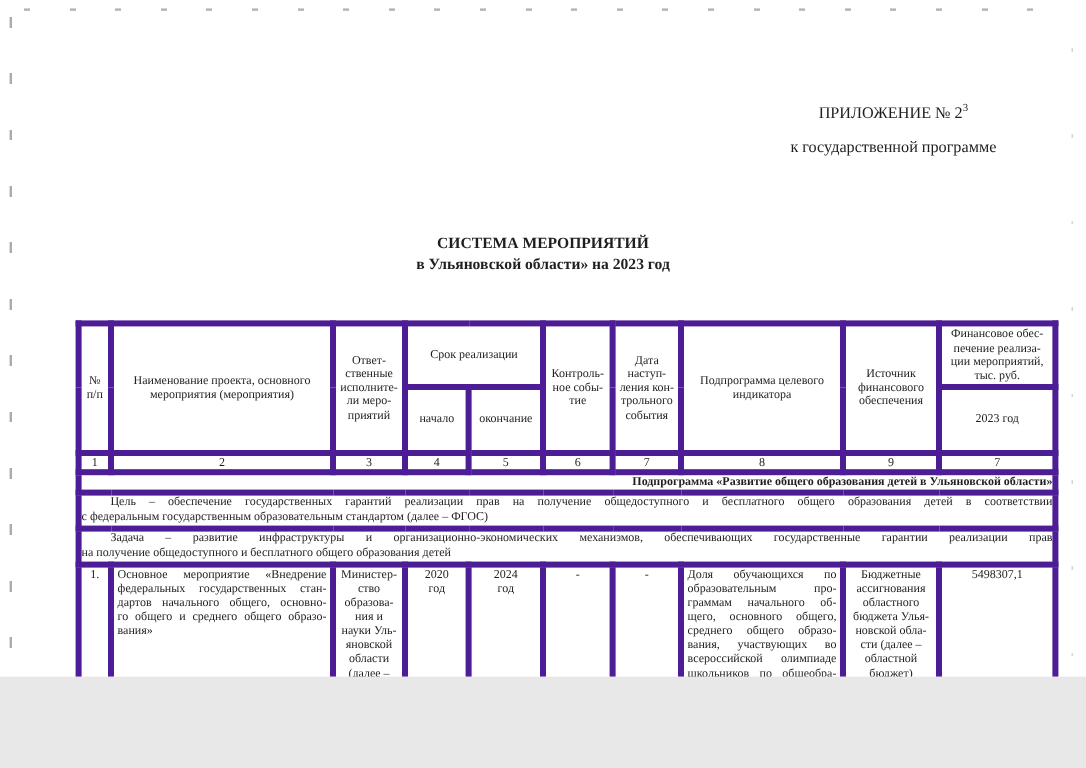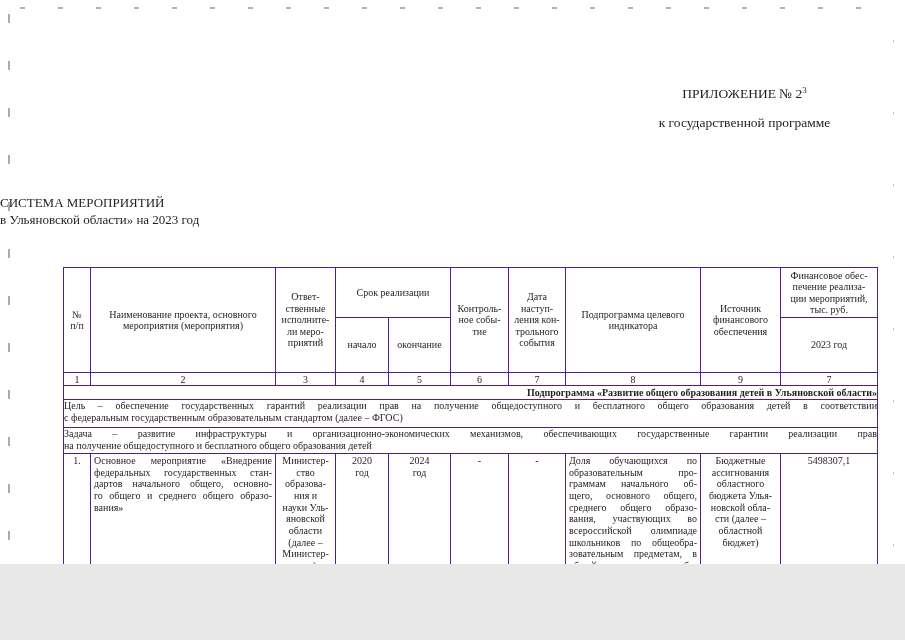--- a/index.html
+++ b/index.html
@@ -16,42 +16,42 @@
     background:repeating-linear-gradient(180deg,#9d9d9d 0 9px,transparent 9px 47px); opacity:.85; }
   .artifact-bottom { left:30px; top:631px; width:850px; height:2px;
     background:repeating-linear-gradient(90deg,#b3b3b3 0 4px,transparent 4px 58px); opacity:.8; }
   .artifact-right  { left:893px; top:40px; width:1px; height:520px;
     background:repeating-linear-gradient(180deg,#bdbdbd 0 3px,transparent 3px 72px); opacity:.8; }
 
   .appendix { position:absolute; top:86px; right:53px; width:215px; text-align:center; font-size:13.5px; line-height:15px; }
   .appendix sup { font-size:9px; vertical-align:super; line-height:0; }
   .appendix-line2 { margin-top:14px; }
 
-  .title-block { position:absolute; top:194px; left:0; width:100%; 
-    font-weight:normal; font-size:13px; line-height:17px; }
+  .title-block { position:absolute; top:194px; left:0; width:100%; text-align:center;
+    font-weight:bold; font-size:13px; line-height:17px; }
 
   .doc-table { position:absolute; top:267px; left:63px; width:815px;
     border-collapse:collapse; table-layout:fixed; font-size:10px; }
-  .doc-table th, .doc-table td { border:1px solid #4c1d95; font-weight:normal; padding:0; overflow:hidden; }
+  .doc-table th, .doc-table td { border:5px solid #4c1d95; font-weight:normal; padding:0; overflow:hidden; }
   .doc-table th { text-align:center; vertical-align:middle; line-height:11.5px; padding:1px 2px; }
 
   .tr-h1 { height:50px; }
   .tr-h2 { height:55px; }
   .tr-nums { height:13px; }
   .tr-nums td { text-align:center; line-height:11px; }
   .tr-sub { height:14px; }
   .tr-sub td { text-align:right; font-weight:bold; line-height:12px; }
   .tr-goal { height:28px; }
   .tr-task { height:25px; }
   .merge-cell { vertical-align:top; padding:1px 3px; line-height:12.4px; }
   .tr-data { height:143px; }
   .tr-data td { vertical-align:top; padding:1px 3px; line-height:11.7px; }
 
   .pre { white-space:pre-line; }
-  .stretch { text-align:justify; text-align-last:justify; }
+  .stretch { text-align:justify; text-align-last:justify;margin-left:24px; }
   .center { text-align:center; }
 
   .footer-mark { position:absolute; top:606px; left:835px; font-size:9px; color:#3a3a3a; letter-spacing:.5px; }
 </style>
 </head>
 <body>
 
 <div class="page">
 
   <div class="artifact artifact-top"></div>

